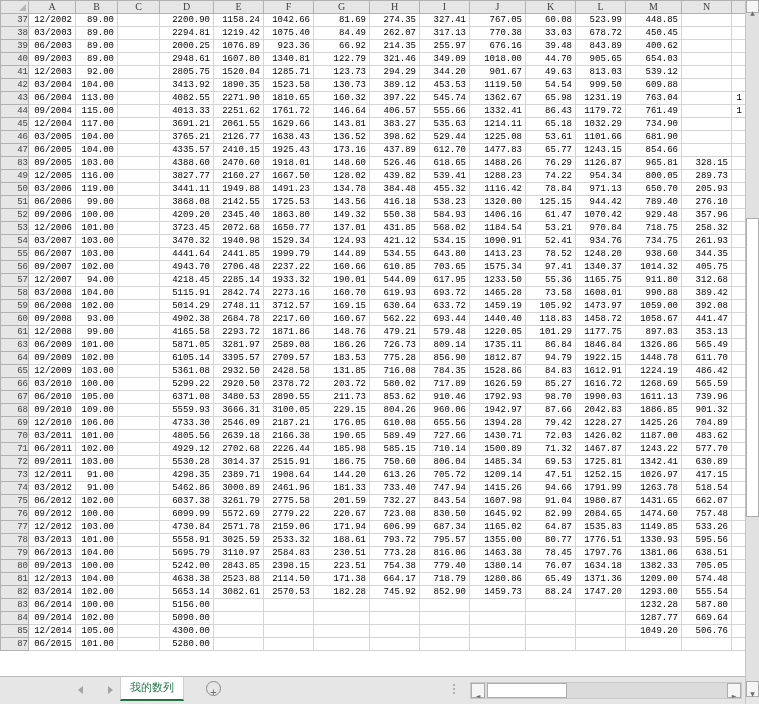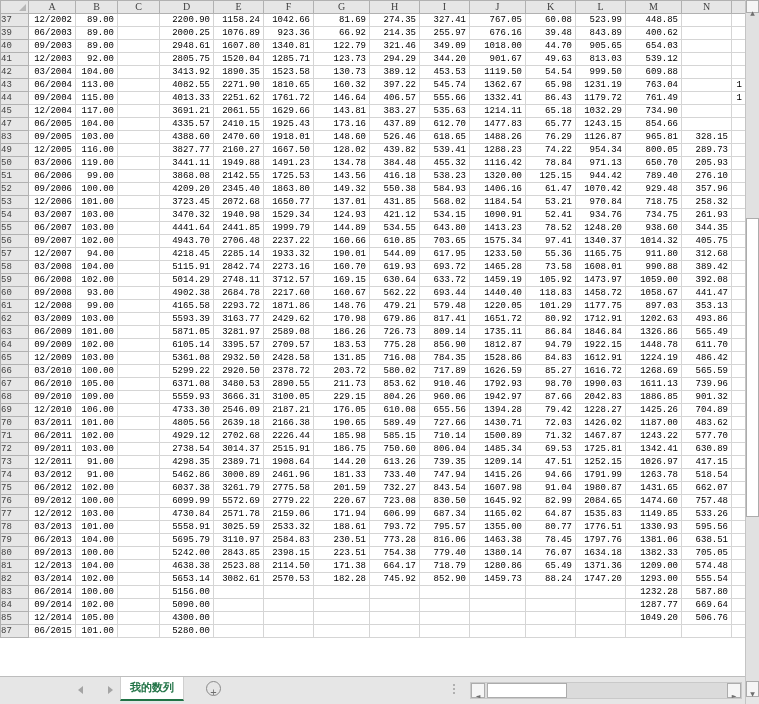--- a/index.html
+++ b/index.html
@@ -8,21 +8,21 @@
 
   
   .grid-area{position:absolute;left:0;top:0;width:745px;height:676px;overflow:hidden;background:#fff;}
   table.grid{table-layout:fixed;border-collapse:collapse;width:745px;}
   .grid th,.grid td{overflow:hidden;white-space:nowrap;box-sizing:border-box;height:13px;padding:0;}
   .grid thead th{background:#E6E6E6;border:1px solid #B1B1B1;
       font-family:"Liberation Serif",serif;font-size:10px;font-weight:normal;color:#3F3F3F;
       text-align:center;line-height:12px;}
   td.rowh{background:#E6E6E6;border:1px solid #B1B1B1;
       font-family:"Liberation Mono","DejaVu Sans Mono",monospace;font-size:9px;color:#3F3F3F;
-      text-align:left;line-height:12px;}
+      text-align:right;line-height:12px;}
   td.cell{border-right:1px solid #D5D5D5;border-bottom:1px solid #D5D5D5;
       font-family:"Liberation Mono","DejaVu Sans Mono",monospace;font-size:9px;color:#000;
       text-align:right;padding-right:3px;line-height:12px;}
   th.corner{position:relative;}
   .corner-tri{position:absolute;right:2px;bottom:2px;width:0;height:0;
       border-left:7px solid transparent;border-bottom:7px solid #B6B6B6;}
 
   
   .vscroll{position:absolute;left:745px;top:0;width:14px;height:704px;background:#E6E6E6;
       border-left:1px solid #C4C4C4;box-sizing:border-box;}
@@ -39,21 +39,21 @@
   
   .bottom-bar{position:absolute;left:0;top:676px;width:745px;height:28px;background:#E6E6E6;
       border-top:1px solid #BDBDBD;box-sizing:border-box;}
   .nav-tri{position:absolute;top:9px;width:0;height:0;}
   .nav-left{left:78px;border-top:4px solid transparent;border-bottom:4px solid transparent;
       border-right:5px solid #A4A4A4;}
   .nav-right{left:108px;border-top:4px solid transparent;border-bottom:4px solid transparent;
       border-left:5px solid #A4A4A4;}
   .sheet-tab{position:absolute;left:120px;top:0;height:24px;box-sizing:border-box;background:#FFF;
       border-left:1px solid #CFCFCF;border-right:1px solid #CFCFCF;border-bottom:2px solid #217346;
-      padding:0 9px;font-size:11px;line-height:21px;color:#217346;font-weight:bold;}
+      padding:0 9px;font-size:11px;line-height:21px;color:#217346;}
   .add-sheet{position:absolute;left:206px;top:4px;width:15px;height:15px;border:1px solid #8A8A8A;
       border-radius:50%;box-sizing:border-box;text-align:center;background:transparent;}
   .add-sheet .glyph{font-size:11px;line-height:12px;color:#6E6E6E;font-family:"Liberation Sans",sans-serif;}
   .splitter{position:absolute;left:452px;top:7px;width:4px;}
   .splitter i{display:block;width:2px;height:2px;background:#9E9E9E;margin:0 0 2px 1px;border-radius:1px;}
 
   .hscroll{position:absolute;left:470px;top:5px;width:272px;height:17px;background:#DBDBDB;
       border:1px solid #C9C9C9;box-sizing:border-box;}
   .h-box{position:absolute;top:0;width:14px;height:15px;background:#F5F5F5;border:1px solid #ACACAC;
       box-sizing:border-box;text-align:center;}
@@ -124,20 +124,38 @@
             <td class="cell">274.35</td>
             <td class="cell">327.41</td>
             <td class="cell">767.05</td>
             <td class="cell">60.08</td>
             <td class="cell">523.99</td>
             <td class="cell">448.85</td>
             <td class="cell"></td>
             <td class="cell"></td>
           </tr>
           <tr>
+            <td class="rowh">38</td>
+            <td class="cell">03/2003</td>
+            <td class="cell">89.00</td>
+            <td class="cell"></td>
+            <td class="cell">2294.81</td>
+            <td class="cell">1219.42</td>
+            <td class="cell">1075.40</td>
+            <td class="cell">84.49</td>
+            <td class="cell">262.07</td>
+            <td class="cell">317.13</td>
+            <td class="cell">770.38</td>
+            <td class="cell">33.03</td>
+            <td class="cell">678.72</td>
+            <td class="cell">450.45</td>
+            <td class="cell"></td>
+            <td class="cell"></td>
+          </tr>
+          <tr>
             <td class="rowh">39</td>
             <td class="cell">06/2003</td>
             <td class="cell">89.00</td>
             <td class="cell"></td>
             <td class="cell">2000.25</td>
             <td class="cell">1076.89</td>
             <td class="cell">923.36</td>
             <td class="cell">66.92</td>
             <td class="cell">214.35</td>
             <td class="cell">255.97</td>
@@ -246,20 +264,38 @@
             <td class="cell">3691.21</td>
             <td class="cell">2061.55</td>
             <td class="cell">1629.66</td>
             <td class="cell">143.81</td>
             <td class="cell">383.27</td>
             <td class="cell">535.63</td>
             <td class="cell">1214.11</td>
             <td class="cell">65.18</td>
             <td class="cell">1032.29</td>
             <td class="cell">734.90</td>
+            <td class="cell"></td>
+            <td class="cell"></td>
+          </tr>
+          <tr>
+            <td class="rowh">46</td>
+            <td class="cell">03/2005</td>
+            <td class="cell">104.00</td>
+            <td class="cell"></td>
+            <td class="cell">3765.21</td>
+            <td class="cell">2126.77</td>
+            <td class="cell">1638.43</td>
+            <td class="cell">136.52</td>
+            <td class="cell">398.62</td>
+            <td class="cell">529.44</td>
+            <td class="cell">1225.08</td>
+            <td class="cell">53.61</td>
+            <td class="cell">1101.66</td>
+            <td class="cell">681.90</td>
             <td class="cell"></td>
             <td class="cell"></td>
           </tr>
           <tr>
             <td class="rowh">47</td>
             <td class="cell">06/2005</td>
             <td class="cell">104.00</td>
             <td class="cell"></td>
             <td class="cell">4335.57</td>
             <td class="cell">2410.15</td>
@@ -520,38 +556,20 @@
             <td class="cell">479.21</td>
             <td class="cell">579.48</td>
             <td class="cell">1220.05</td>
             <td class="cell">101.29</td>
             <td class="cell">1177.75</td>
             <td class="cell">897.03</td>
             <td class="cell">353.13</td>
             <td class="cell"></td>
           </tr>
           <tr>
-            <td class="rowh">62</td>
-            <td class="cell">03/2009</td>
-            <td class="cell">103.00</td>
-            <td class="cell"></td>
-            <td class="cell">5593.39</td>
-            <td class="cell">3163.77</td>
-            <td class="cell">2429.62</td>
-            <td class="cell">170.98</td>
-            <td class="cell">679.86</td>
-            <td class="cell">817.41</td>
-            <td class="cell">1651.72</td>
-            <td class="cell">80.92</td>
-            <td class="cell">1712.91</td>
-            <td class="cell">1202.63</td>
-            <td class="cell">493.86</td>
-            <td class="cell"></td>
-          </tr>
-          <tr>
             <td class="rowh">63</td>
             <td class="cell">06/2009</td>
             <td class="cell">101.00</td>
             <td class="cell"></td>
             <td class="cell">5871.05</td>
             <td class="cell">3281.97</td>
             <td class="cell">2589.08</td>
             <td class="cell">186.26</td>
             <td class="cell">726.73</td>
             <td class="cell">809.14</td>
@@ -704,21 +722,21 @@
             <td class="cell">1467.87</td>
             <td class="cell">1243.22</td>
             <td class="cell">577.70</td>
             <td class="cell"></td>
           </tr>
           <tr>
             <td class="rowh">72</td>
             <td class="cell">09/2011</td>
             <td class="cell">103.00</td>
             <td class="cell"></td>
-            <td class="cell">2738.54</td>
+            <td class="cell">5530.28</td>
             <td class="cell">3014.37</td>
             <td class="cell">2515.91</td>
             <td class="cell">186.75</td>
             <td class="cell">750.60</td>
             <td class="cell">806.04</td>
             <td class="cell">1485.34</td>
             <td class="cell">69.53</td>
             <td class="cell">1725.81</td>
             <td class="cell">1342.41</td>
             <td class="cell">630.89</td>
@@ -727,21 +745,21 @@
           <tr>
             <td class="rowh">73</td>
             <td class="cell">12/2011</td>
             <td class="cell">91.00</td>
             <td class="cell"></td>
             <td class="cell">4298.35</td>
             <td class="cell">2389.71</td>
             <td class="cell">1908.64</td>
             <td class="cell">144.20</td>
             <td class="cell">613.26</td>
-            <td class="cell">739.35</td>
+            <td class="cell">705.72</td>
             <td class="cell">1209.14</td>
             <td class="cell">47.51</td>
             <td class="cell">1252.15</td>
             <td class="cell">1026.97</td>
             <td class="cell">417.15</td>
             <td class="cell"></td>
           </tr>
           <tr>
             <td class="rowh">74</td>
             <td class="cell">03/2012</td>

